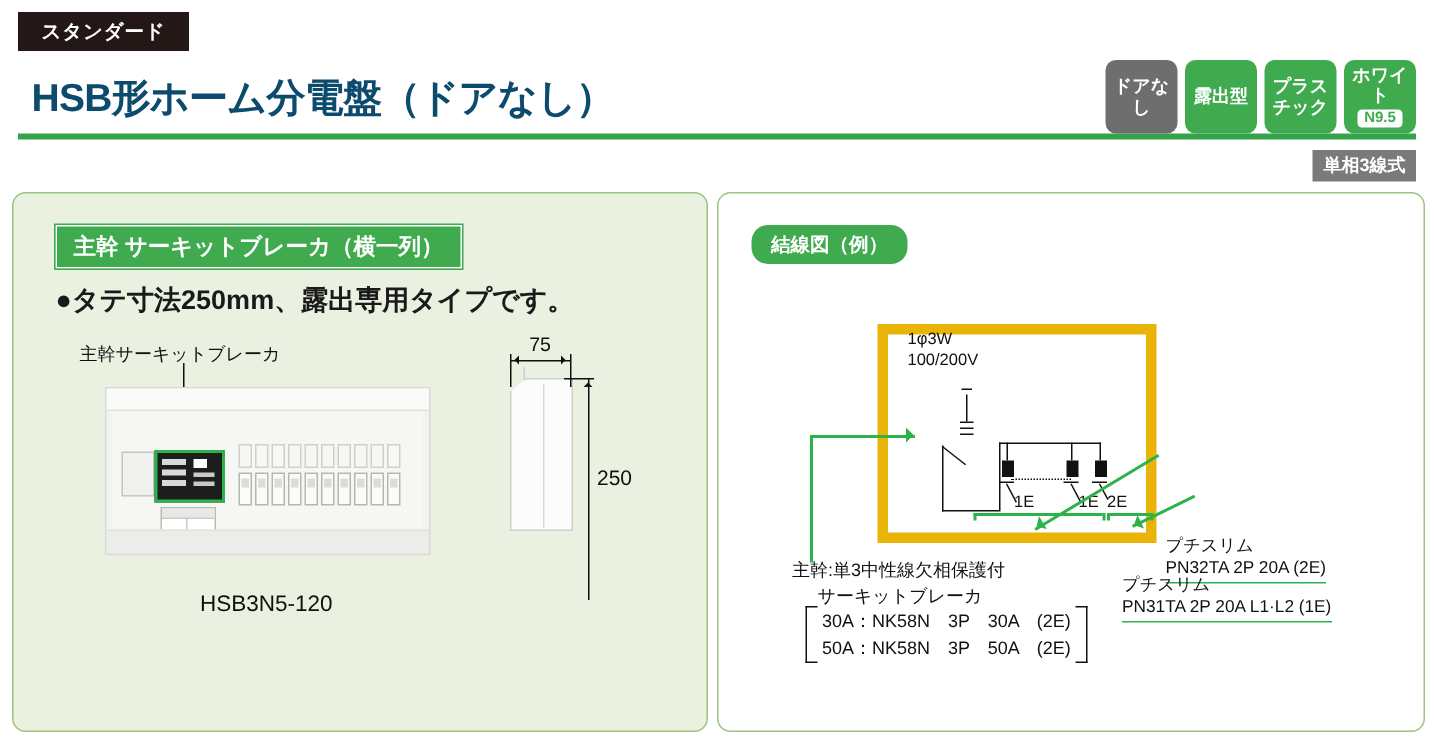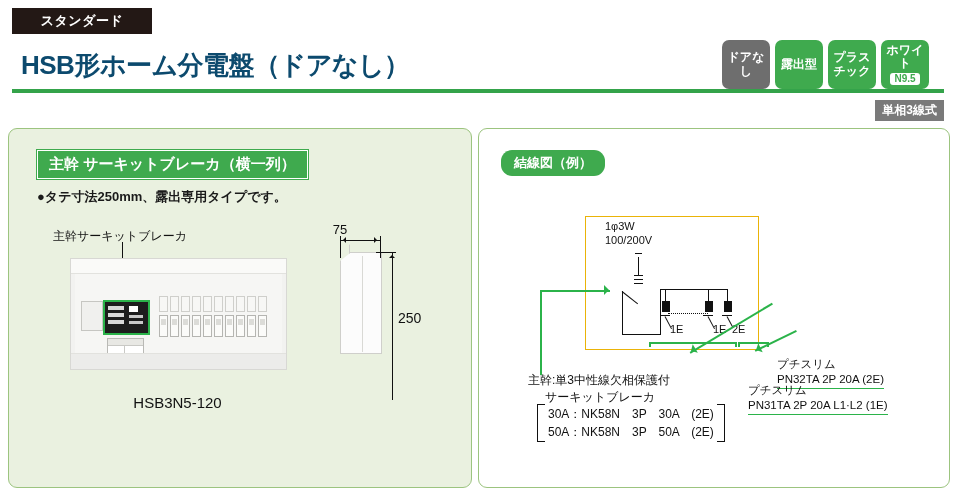--- a/index.html
+++ b/index.html
@@ -1,31 +1,31 @@
 <!DOCTYPE html>
 <html><head>
 <meta charset="utf-8">
 <style>
   html,body{margin:0;padding:0;background:#ffffff;}
   body{width:956px;height:501px;position:relative;overflow:hidden;
        font-family:"Liberation Sans","DejaVu Sans",sans-serif;color:#1a1a1a;}
 
   
-  #std-tag{position:absolute;left:12px;top:8px;width:140px;height:26px;background:#231815;
+  #std-tag{position:absolute;left:12px;top:8px;width:114px;height:26px;background:#231815;
            color:#ffffff;font-size:13px;font-weight:bold;letter-spacing:.5px;
            display:flex;align-items:center;justify-content:center;}
   #title-row{position:absolute;left:12px;top:48px;display:flex;align-items:center;}
   #model-chip{background:#34a34a;color:#ffffff;font-size:28px;font-weight:bold;
               padding:2px 9px 4px 9px;line-height:1.05;letter-spacing:.5px;}
   #title-text{color:#0c4a6e;font-size:26px;font-weight:bold;margin-left:9px;
               letter-spacing:-.5px;white-space:nowrap;}
   #title-rule{position:absolute;left:12px;top:89px;width:932px;height:4px;background:#34a34a;}
 
   
-  #badges{position:absolute;right:27px;top:40px;display:flex;gap:5px;align-items:stretch;}
+  #badges{position:absolute;right:12px;top:40px;display:flex;gap:5px;align-items:stretch;}
   .badge{width:44px;border-radius:7px;display:flex;flex-direction:column;
          align-items:center;justify-content:center;color:#ffffff;font-weight:bold;
          font-size:12px;line-height:1.12;text-align:center;padding:4px 2px;}
   .badge.gray{background:#6e6e6e;}
   .badge.green{background:#3faa4e;}
   .badge .sub{background:#ffffff;color:#3faa4e;border-radius:3px;font-size:10px;
               padding:0 4px;margin-top:2px;line-height:1.25;}
 
   
   #spec-row{position:absolute;right:12px;top:100px;display:flex;align-items:center;gap:9px;}
@@ -35,21 +35,21 @@
 
   
   #left-panel{position:absolute;left:8px;top:128px;width:462px;height:358px;
               background:#eaf1e0;border:1px solid #9cc47f;border-radius:9px;}
   #right-panel{position:absolute;left:478px;top:128px;width:470px;height:358px;
                background:#ffffff;border:1px solid #9cc47f;border-radius:9px;}
 
   #left-head{position:absolute;left:28px;top:21px;background:#3faa4e;
              border:1px solid #ffffff;outline:1px solid #3faa4e;
              color:#ffffff;font-size:15px;font-weight:bold;padding:4px 11px;letter-spacing:0;}
-  #left-bullet{position:absolute;left:28px;top:59px;font-size:13px;font-weight:bold;color:#1a1a1a;}
+  #left-bullet{position:absolute;left:28px;top:59px;font-size:18px;font-weight:bold;color:#1a1a1a;}
 
   #wire-pill{position:absolute;left:22px;top:21px;background:#3faa4e;color:#ffffff;
              font-size:13px;font-weight:bold;padding:4px 13px;border-radius:11px;}
 
   
   #callout-label{position:absolute;left:53px;top:228px;font-size:12px;color:#111;white-space:nowrap;}
   #photo{position:absolute;left:70px;top:258px;width:215px;height:110px;background:#f2f2f0;
          border:1px solid #d8d8d4;}
   #photo .top-band{position:absolute;left:0;top:0;width:100%;height:14px;background:#fafaf8;
                    border-bottom:1px solid #e2e2de;}
@@ -89,29 +89,29 @@
   #side .fold{position:absolute;left:22px;top:4px;width:1px;height:96px;background:#d9d9d5;}
   #side .bev{position:absolute;left:0;top:0;width:9px;height:9px;background:#eaf1e0;
              border-right:1px solid #cfcfcb;transform:skewY(-38deg);transform-origin:top left;}
   #dim-w{position:absolute;left:340px;top:240px;width:40px;height:1px;background:#111;}
   #dim-w::before{content:"";position:absolute;left:0;top:-3px;border:3px solid transparent;
                  border-right-color:#111;}
   #dim-w::after{content:"";position:absolute;right:0;top:-3px;border:3px solid transparent;
                 border-left-color:#111;}
   #dim-w-ext-l{position:absolute;left:340px;top:236px;width:1px;height:22px;background:#111;}
   #dim-w-ext-r{position:absolute;left:380px;top:236px;width:1px;height:22px;background:#111;}
-  #dim-w-label{position:absolute;left:320px;top:222px;width:40px;text-align:center;font-size:13px;color:#111;}
+  #dim-w-label{position:absolute;left:340px;top:222px;width:40px;text-align:center;font-size:13px;color:#111;}
   #dim-h{position:absolute;left:392px;top:252px;width:1px;height:148px;background:#111;}
   #dim-h::before{content:"";position:absolute;left:-3px;top:0;border:3px solid transparent;
                  border-bottom-color:#111;}
   #dim-h-ext{position:absolute;left:376px;top:252px;width:20px;height:1px;background:#111;}
   #dim-h-label{position:absolute;left:398px;top:310px;font-size:14px;color:#111;}
 
   
-  #sch{position:absolute;left:585px;top:216px;width:172px;height:132px;border:1px solid #eab308;
+  #sch{position:absolute;left:585px;top:216px;width:172px;height:132px;border:7px solid #eab308;
        background:#ffffff;}
   .sch-line{position:absolute;background:#111;}
   #sch-label{position:absolute;left:605px;top:220px;font-size:11px;line-height:1.25;color:#111;
              font-family:"Liberation Sans",sans-serif;}
   .grn{position:absolute;background:#2bb34a;}
   .grn-txt{position:absolute;font-size:11.5px;color:#111;line-height:1.3;white-space:nowrap;}
   .grn-ul{border-bottom:1px solid #2bb34a;padding-bottom:1px;}
   .pole{position:absolute;width:8px;height:11px;background:#111;}
   .node{position:absolute;font-size:11px;color:#111;}
 

